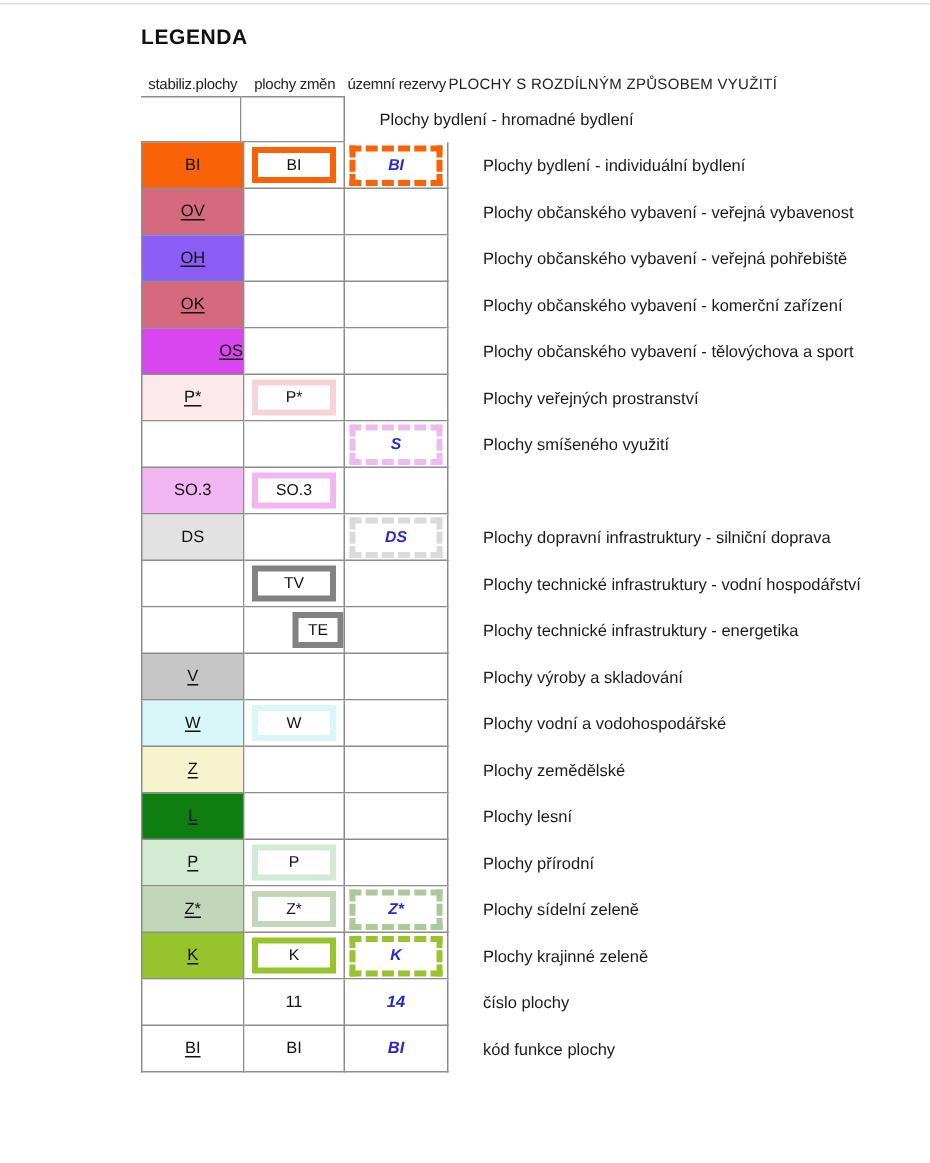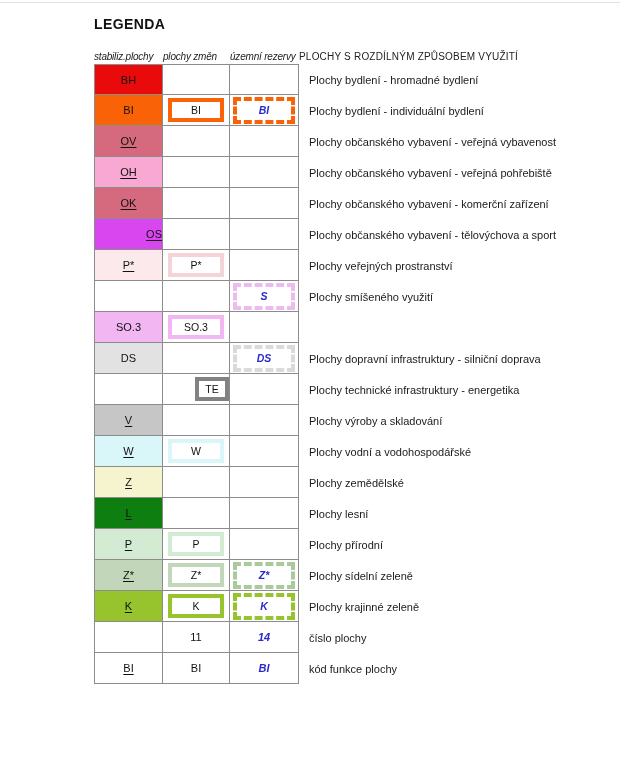--- a/index.html
+++ b/index.html
@@ -2,21 +2,21 @@
 <html style="--blue: #2a2acc; --grid: #8c8c8c;"><head>
 <meta charset="utf-8">
 <style>
   html,body{margin:0;padding:0;background:#ffffff;}
   .canvas{position:relative;width:620px;height:775px;background:#fff;overflow:hidden;
           font-family:"Liberation Sans", sans-serif;color:#1a1a1a;}
   .top-rule{position:absolute;left:0;top:2px;width:620px;height:1px;background:#e3e3e3;}
   .legend-wrap{position:absolute;left:94px;top:16px;}
   .legend-title{font-size:14px;font-weight:bold;letter-spacing:.4px;color:#111;margin:0 0 10px 0;}
   .header-row{display:flex;align-items:flex-end;height:20px;margin-bottom:2px;}
-  .hcell{font-size:10px;color:#222;white-space:nowrap;letter-spacing:-.2px;font-style:italic;}
+  .hcell{font-size:10px;color:#222;text-align:center;white-space:nowrap;letter-spacing:-.2px;}
   .h1{width:69px;}
   .h2{width:67px;}
   .h3{width:69px;}
   .desc-header{font-size:10px;color:#222;white-space:nowrap;letter-spacing:.2px;text-align:right;}
   .tbody{display:block;}
   .row{display:flex;height:31px;}
   .cell{box-sizing:border-box;position:relative;display:flex;align-items:center;justify-content:center;
         background:#fff;border-right:1px solid var(--grid);border-bottom:1px solid var(--grid);}
   .c1{width:69px;border-left:1px solid var(--grid);}
   .c2{width:67px;}
@@ -24,40 +24,37 @@
   .row:first-child .cell{border-top:1px solid var(--grid);}
   .code{font-size:11px;color:#111;white-space:nowrap;}
   .u{text-decoration:underline;text-underline-offset:2px;}
   .blue{color:var(--blue);font-style:italic;font-weight:bold;}
   .swatch-box{box-sizing:border-box;display:flex;align-items:center;justify-content:center;
               background:#fff;border:4px solid #888;width:56px;height:24px;}
   .swatch-box .code{font-size:10.5px;}
   .swatch-dashed{box-sizing:border-box;display:flex;align-items:center;justify-content:center;
               background:#fff;border:4px dashed #888;width:62px;height:27px;}
   .swatch-dashed .code{font-size:10.5px;}
-  .desc{margin-left:10px;align-self:center;font-size:11px;color:#1a1a1a;white-space:nowrap;}
+  .desc{margin-left:23px;align-self:center;font-size:11px;color:#1a1a1a;white-space:nowrap;}
 </style>
 </head>
 <body>
 
 <div class="canvas">
   <div class="top-rule"></div>
   <div class="legend-wrap">
     <div class="legend-title">LEGENDA</div>
     <div class="header-row">
       <div class="hcell h1">stabiliz.plochy</div>
       <div class="hcell h2">plochy změn</div>
       <div class="hcell h3">územní rezervy</div>
       <div class="desc-header">PLOCHY S ROZDÍLNÝM ZPŮSOBEM VYUŽITÍ</div>
     </div>
     <div class="tbody">
         <div class="row">
-          <div class="cell c1" style="background: rgb(233, 11, 11);">
-            <span class="code">BH</span>
-          </div>
           <div class="cell c2"></div>
           <div class="cell c3"></div>
           <div class="desc">Plochy bydlení - hromadné bydlení</div>
         </div>
         <div class="row">
           <div class="cell c1" style="background: rgb(249, 98, 7);">
             <span class="code">BI</span>
           </div>
           <div class="cell c2">
             <div class="swatch-box" style="border-color: rgb(249, 98, 7);">
@@ -73,21 +70,21 @@
         </div>
         <div class="row">
           <div class="cell c1" style="background: rgb(213, 105, 126);">
             <span class="code u">OV</span>
           </div>
           <div class="cell c2"></div>
           <div class="cell c3"></div>
           <div class="desc">Plochy občanského vybavení - veřejná vybavenost</div>
         </div>
         <div class="row">
-          <div class="cell c1" style="background: #f9a8d4;">
+          <div class="cell c1" style="background: #8b5cf6;">
             <span class="code u">OH</span>
           </div>
           <div class="cell c2"></div>
           <div class="cell c3"></div>
           <div class="desc">Plochy občanského vybavení - veřejná pohřebiště</div>
         </div>
         <div class="row">
           <div class="cell c1" style="background: rgb(213, 105, 126);">
             <span class="code u">OK</span>
           </div>
@@ -140,20 +137,30 @@
           <div class="cell c1" style="background: rgb(226, 226, 226);">
             <span class="code">DS</span>
           </div>
           <div class="cell c2"></div>
           <div class="cell c3">
             <div class="swatch-dashed" style="border-color: rgb(218, 218, 218);">
               <span class="code blue">DS</span>
             </div>
           </div>
           <div class="desc">Plochy dopravní infrastruktury - silniční doprava</div>
+        </div>
+        <div class="row">
+          <div class="cell c1"></div>
+          <div class="cell c2">
+            <div class="swatch-box" style="border-color: rgb(130, 130, 130);">
+              <span class="code">TV</span>
+            </div>
+          </div>
+          <div class="cell c3"></div>
+          <div class="desc">Plochy technické infrastruktury - vodní hospodářství</div>
         </div>
         <div class="row">
           <div class="cell c1"></div>
           <div class="cell c2">
             <div class="swatch-box" style="border-color: rgb(130, 130, 130); margin-left: 32px;">
               <span class="code">TE</span>
             </div>
           </div>
           <div class="cell c3"></div>
           <div class="desc">Plochy technické infrastruktury - energetika</div>

